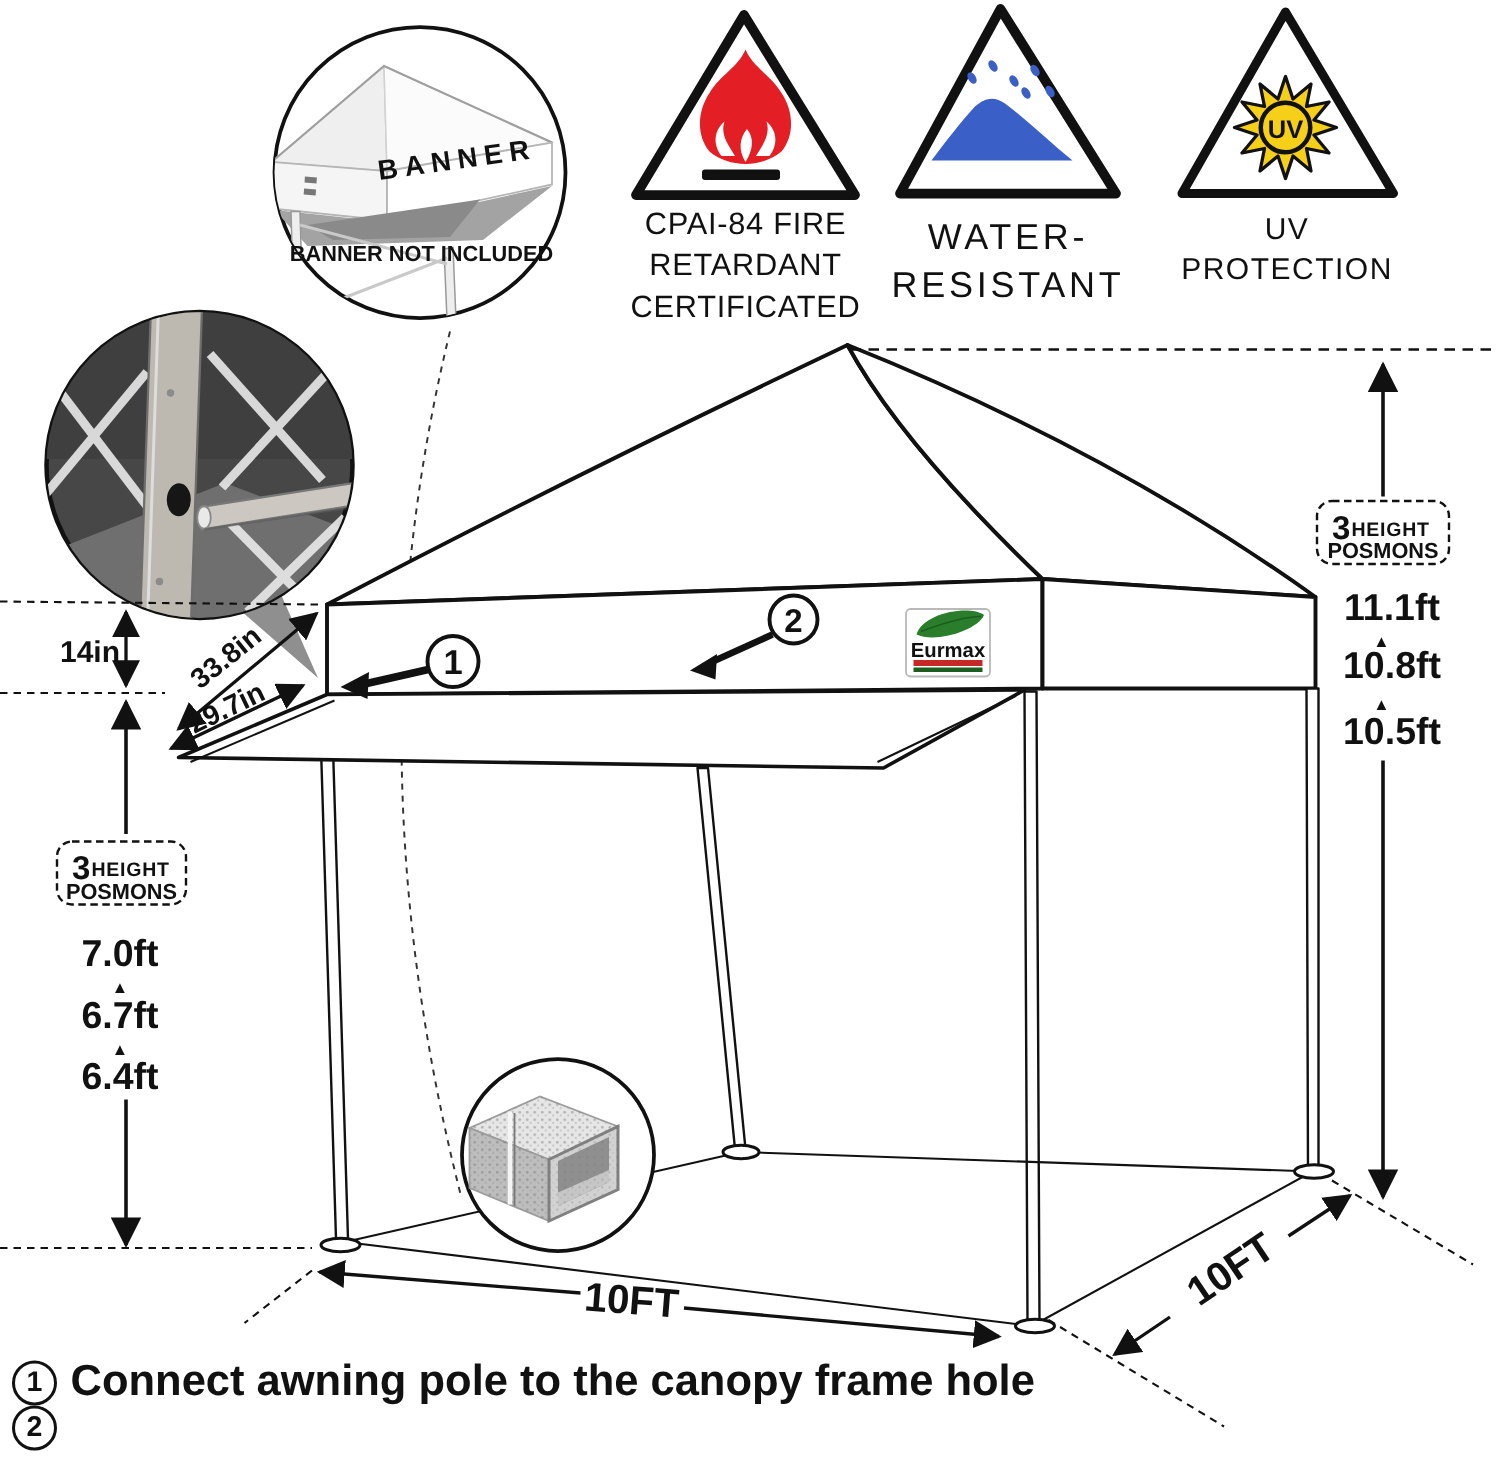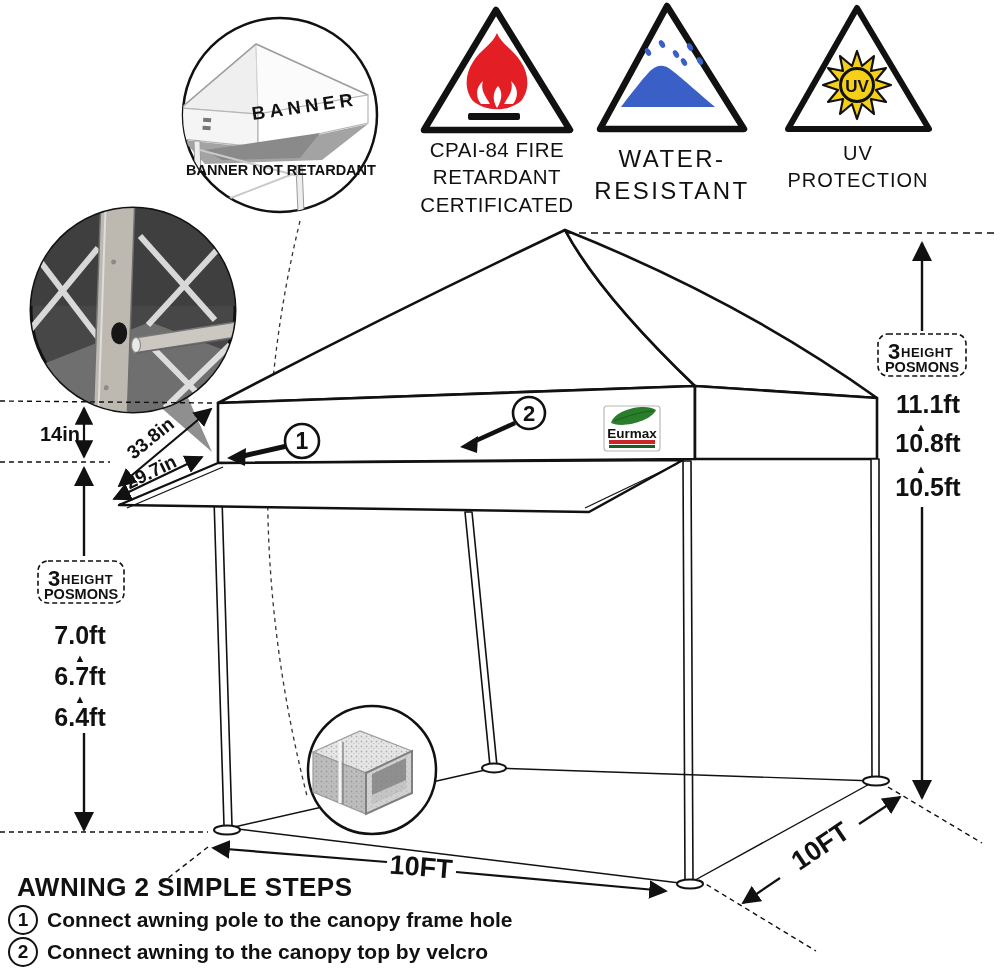--- a/index.html
+++ b/index.html
@@ -11,21 +11,21 @@
   #cert-water{left:590px;top:143px;width:164px;font-size:24px;letter-spacing:2.5px;}
   #cert-uv{left:784px;top:140px;width:148px;font-size:20px;letter-spacing:1px;}
   #banner-word{left:252px;top:103px;width:130px;font-size:18.5px;font-weight:bold;
                letter-spacing:4.5px;transform:rotate(-8deg);transform-origin:left center;}
   #banner-note{left:186px;top:162px;width:190px;text-align:center;font-size:14.5px;font-weight:bold;}
   #steps-title{left:17px;top:872px;font-size:26px;font-weight:bold;letter-spacing:.5px;}
   .step-row{left:8px;display:flex;align-items:center;gap:9px;}
   #step-1{top:905px;} #step-2{top:937px;}
   .step-num{width:26px;height:26px;border:2.5px solid #111;border-radius:50%;
             font-size:19px;font-weight:bold;text-align:center;line-height:26px;flex:0 0 auto;}
-  .step-text{font-size:21px;font-weight:bold;white-space:nowrap;}
+  .step-text{font-size:29px;font-weight:bold;white-space:nowrap;}
   svg{position:absolute;left:0;top:0;}
   svg text{font-family:"Liberation Sans",sans-serif;font-weight:bold;fill:#111;}
 </style>
 </head>
 <body>
 
 <div id="stage">
 
 <svg width="1000" height="972" viewBox="0 0 1000 972">
   <defs>
@@ -246,24 +246,22 @@
 
   <div class="abs cert-label" id="cert-fire">CPAI-84 FIRE
 RETARDANT
 CERTIFICATED</div>
   <div class="abs cert-label" id="cert-water">WATER-
 RESISTANT</div>
   <div class="abs cert-label" id="cert-uv">UV
 PROTECTION</div>
 
   <div class="abs" id="banner-word">BANNER</div>
-  <div class="abs" id="banner-note">BANNER NOT RETARDANT</div>
-
-  <div class="abs" id="steps-title">AWNING 2 SIMPLE STEPS</div>
+  <div class="abs" id="banner-note">BANNER NOT INCLUDED</div>
+
   <div class="abs step-row" id="step-1">
     <span class="step-num">1</span>
     <span class="step-text">Connect awning pole to the canopy frame hole</span>
   </div>
   <div class="abs step-row" id="step-2">
     <span class="step-num">2</span>
-    <span class="step-text">Connect awning to the canopy top by velcro</span>
   </div>
 </div>
 
 </body></html>

